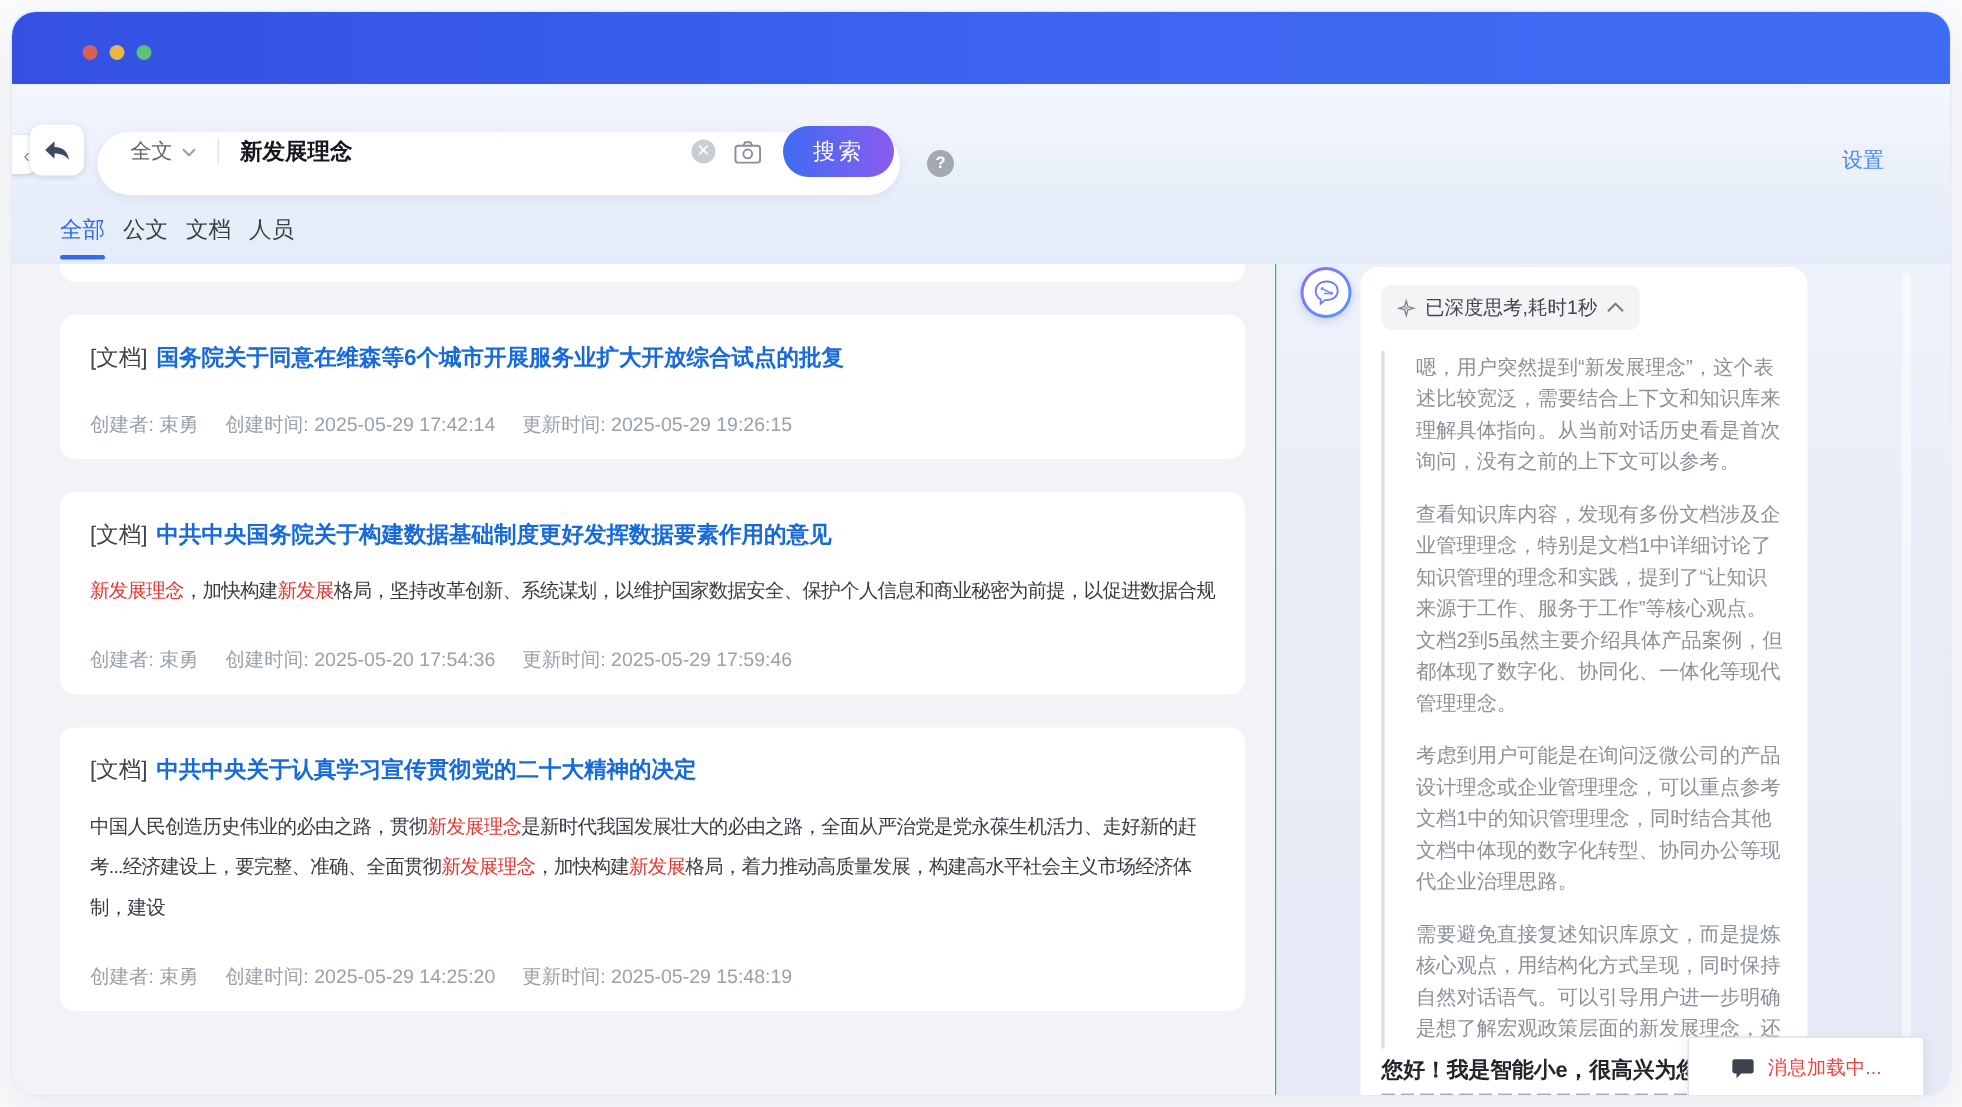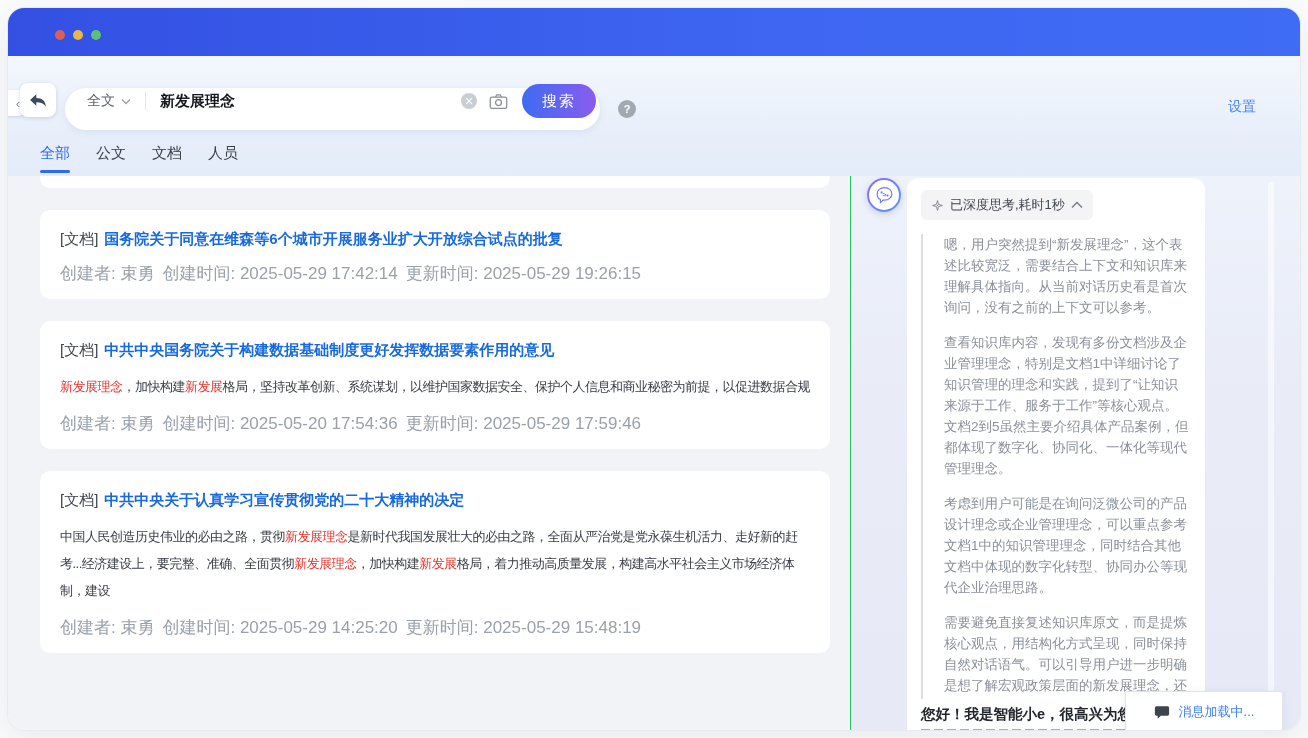--- a/index.html
+++ b/index.html
@@ -34,40 +34,40 @@
   .clear-ic { width:16px; height:16px; border-radius:50%; background:#c9ced4; color:#fff; font-size:11px;
     line-height:16px; text-align:center; margin-right:12px; }
   .cam { margin-right:14px; }
   .search-btn { width:74px; height:34px; border-radius:17px; border:none; cursor:pointer;
     background:linear-gradient(90deg,#3e6bf2 0%,#8a5cf0 100%); color:#fff; font-size:15px;
     font-family:Liberation Sans, sans-serif; letter-spacing:2px; }
   .help-ic { position:absolute; left:610px; top:44px; width:18px; height:18px; border-radius:50%;
     background:#a3a9b0; color:#fff; font-size:11px; font-weight:bold; text-align:center; line-height:18px; cursor:pointer; }
   .settings { position:absolute; left:1220px; top:42px; color:#4a86f2; font-size:14px; cursor:pointer; }
 
-  .tabs { position:absolute; left:32px; top:88px; display:flex; gap:26px; }
+  .tabs { position:absolute; left:32px; top:88px; display:flex; gap:12px; }
   .tab { font-size:15px; color:#3a3f46; padding-bottom:10px; cursor:pointer; position:relative; }
   .tab.active { color:#2e6bef; }
   .tab.active::after { content:""; position:absolute; left:0; right:0; bottom:0; height:3px;
     border-radius:2px; background:#2e6bef; }
 
   
   .content { flex:1; display:flex; min-height:0; }
   .left-col { width:843px; flex:none; background:#f1f3f7; border-right:1px solid #22c55e;
     position:relative; overflow:hidden; }
   .remnant { position:absolute; left:32px; top:0; width:790px; height:12px; background:#fff;
     border-radius:0 0 10px 10px; }
   .cards { position:absolute; left:32px; top:34px; width:790px; display:flex; flex-direction:column; gap:22px; }
   .card { background:#fff; border-radius:10px; padding:18px 20px 14px 20px; }
   .card-title { font-size:15px; line-height:22px; }
   .card-tag { color:#3f444b; margin-right:6px; }
   .card-link { color:#176ade; font-weight:bold; cursor:pointer; }
   .snippet { margin-top:12px; font-size:13px; letter-spacing:-0.5px; line-height:27px; color:#383d44; }
   .hl { color:#e5342e; }
-  .meta { margin-top:12px; font-size:17px; color:#9aa1aa; display:flex; gap:8px; }
+  .meta { margin-top:24px; font-size:13px; color:#9aa1aa; display:flex; gap:18px; }
 
   
   .right-col { flex:1; position:relative; background:linear-gradient(180deg,#eef2fb 0%,#e9ecf7 40%,#e7eaf6 100%); overflow:hidden; }
   .scroll-strip { position:absolute; right:26px; top:6px; bottom:6px; width:6px; border-radius:3px;
     background:rgba(255,255,255,.55); }
   .avatar { position:absolute; left:16px; top:2px; width:34px; height:34px; border-radius:50%;
     padding:2px; background:linear-gradient(135deg,#8f6bf7,#4e9cf7); box-shadow:0 2px 6px rgba(90,100,180,.25); }
   .avatar-in { width:100%; height:100%; border-radius:50%; background:#fff; display:flex; align-items:center; justify-content:center; }
   .bubble { position:absolute; left:56px; top:2px; width:298px; height:600px; background:#fff;
     border-radius:12px; padding:12px 14px; }
@@ -76,21 +76,21 @@
   .think-body { margin-top:14px; border-left:2px solid #dcdee6; padding-left:21px;
     font-size:13.5px; line-height:21px; color:#8b9099; }
   .think-body p { margin-bottom:14px; }
   .answer { position:absolute; left:14px; top:521px; width:270px; background:#fff;
     font-size:14.5px; font-weight:600; color:#22262c; line-height:24px; padding-top:3px; }
   .clip-line { position:absolute; left:14px; top:551px; width:252px; height:5px; opacity:.55;
     background:repeating-linear-gradient(90deg,#656b73 0 9px, transparent 9px 13px); }
   .loading-tip { position:absolute; left:274px; top:515px; width:158px; height:42px; background:#fff;
     border:1px solid #e4e4e8; box-shadow:0 2px 8px rgba(60,70,110,.10); border-radius:3px;
     display:flex; align-items:center; justify-content:center; gap:9px; }
-  .loading-text { font-size:13px; color:#3b82f6; }
+  .loading-text { font-size:13px; color:#ef4444; }
 </style>
 </head>
 <body>
 
 <div class="window">
 
   <div class="titlebar">
     <div class="dots">
       <span class="dot" style="background:#da5f58"></span>
       <span class="dot" style="background:#e9b64a"></span>

